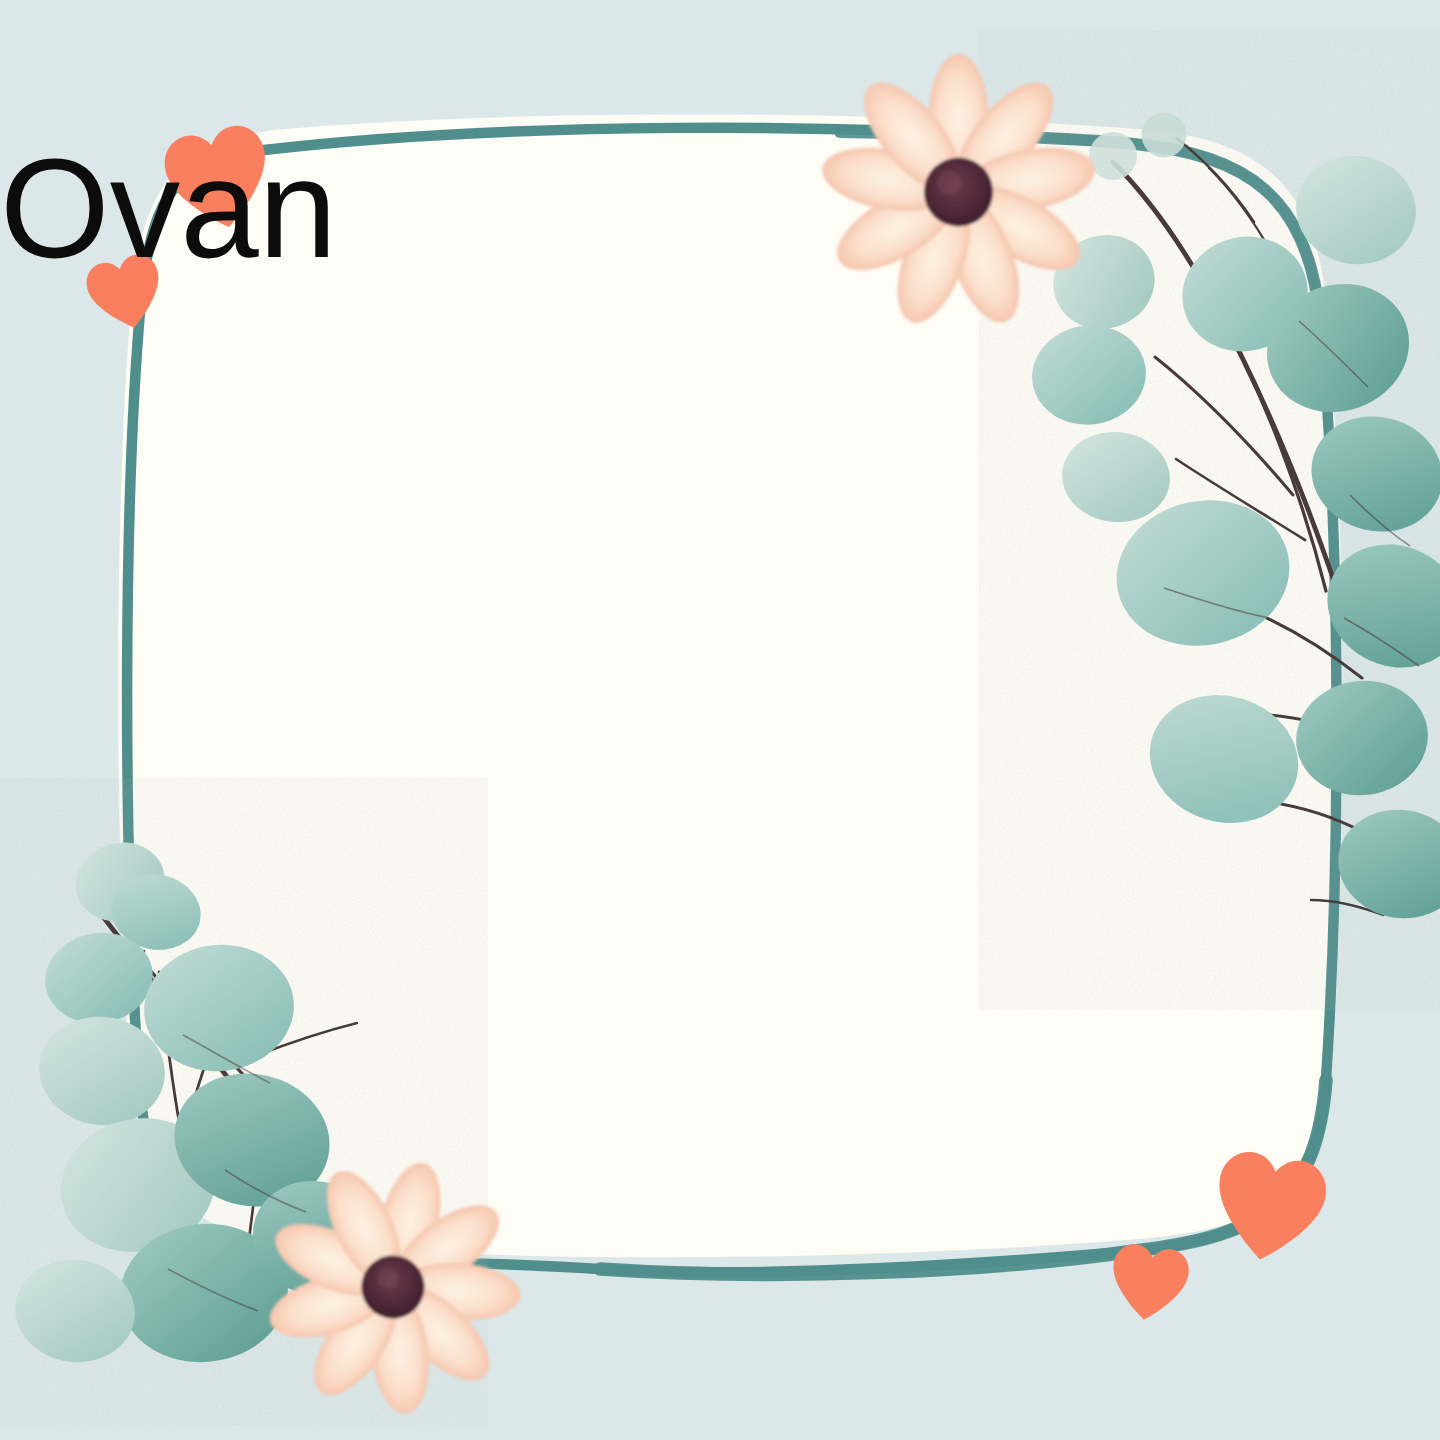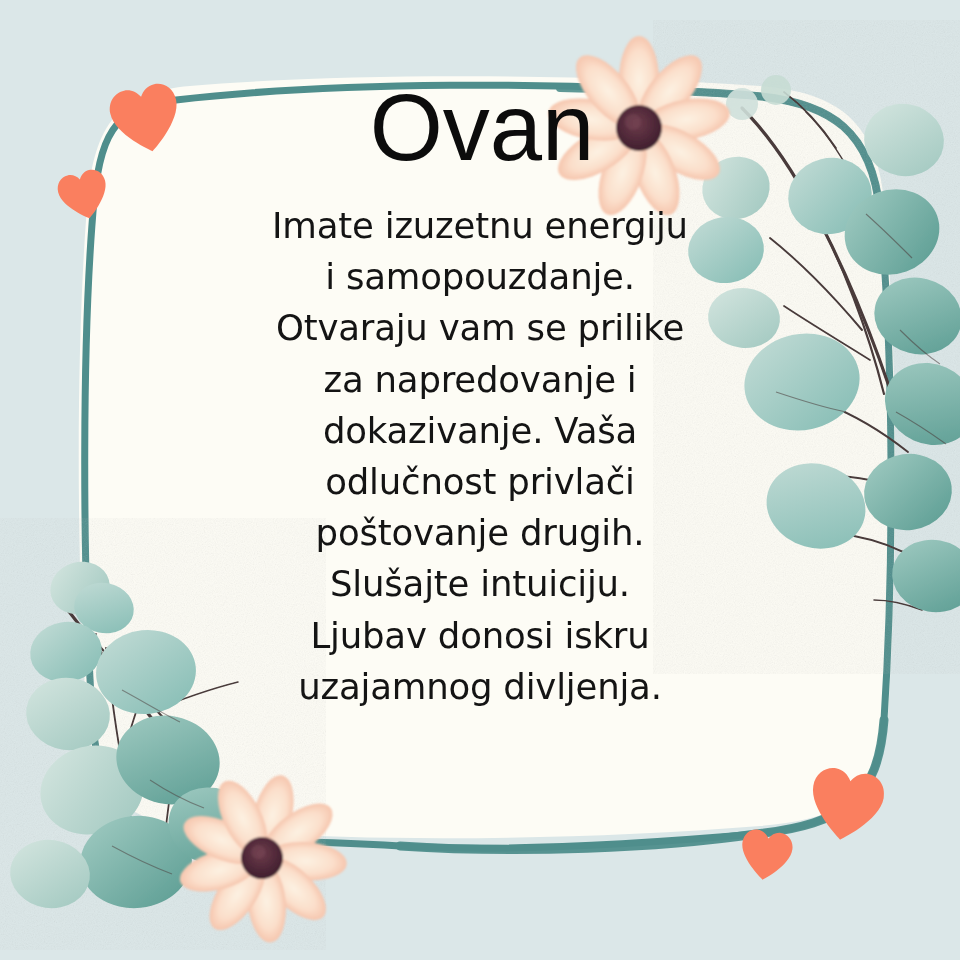--- a/index.html
+++ b/index.html
@@ -16,30 +16,29 @@
   }
   #art{position:absolute;inset:0;width:960px;height:960px;}
   .txtlayer{
     position:absolute;inset:0;
     width:960px;height:960px;
     pointer-events:none;
   }
   #title{
     position:absolute;
     left:0;right:0;
-    top:81px;
-    text-align:center;
+    top:92px;
+    text-align:left;
     font-family:"Liberation Sans", sans-serif;
     font-size:94px;
     line-height:1.0;
     color:#0c0c0c;
     font-weight:400;
     letter-spacing:0px;
     padding-right:8px;
-    padding-left:12px;
   }
   #body-text{
     position:absolute;
     left:190px;
     width:580px;
     top:200px;
     text-align:center;
     font-family:"DejaVu Sans", sans-serif;
     font-size:35.5px;
     line-height:51.2px;
@@ -228,25 +227,15 @@
     <g>
       <path transform="translate(846,806) rotate(10) scale(3.4) translate(-12,-11)" fill="#fa7f5f" d="M 12,21 C 12,21 1.5,13.6 1.5,6.8 C 1.5,2.9 4.3,0.6 7.2,0.6 C 9.3,0.6 11,1.9 12,3.6 C 13,1.9 14.7,0.6 16.8,0.6 C 19.7,0.6 22.5,2.9 22.5,6.8 C 22.5,13.6 12,21 12,21 Z"></path>
     </g>
     <g>
       <path transform="translate(766,856) rotate(8) scale(2.4) translate(-12,-11)" fill="#fa7f5f" d="M 12,21 C 12,21 1.5,13.6 1.5,6.8 C 1.5,2.9 4.3,0.6 7.2,0.6 C 9.3,0.6 11,1.9 12,3.6 C 13,1.9 14.7,0.6 16.8,0.6 C 19.7,0.6 22.5,2.9 22.5,6.8 C 22.5,13.6 12,21 12,21 Z"></path>
     </g>
   </svg>
 
   <div class="txtlayer">
     <div id="title">Ovan</div>
-    <div id="body-text">Imate izuzetnu energiju
-i samopouzdanje.
-Otvaraju vam se prilike
-za napredovanje i
-dokazivanje. Vaša
-odlučnost privlači
-poštovanje drugih.
-Slušajte intuiciju.
-Ljubav donosi iskru
-uzajamnog divljenja.</div>
   </div>
 
 </div>
 
 </body></html>

